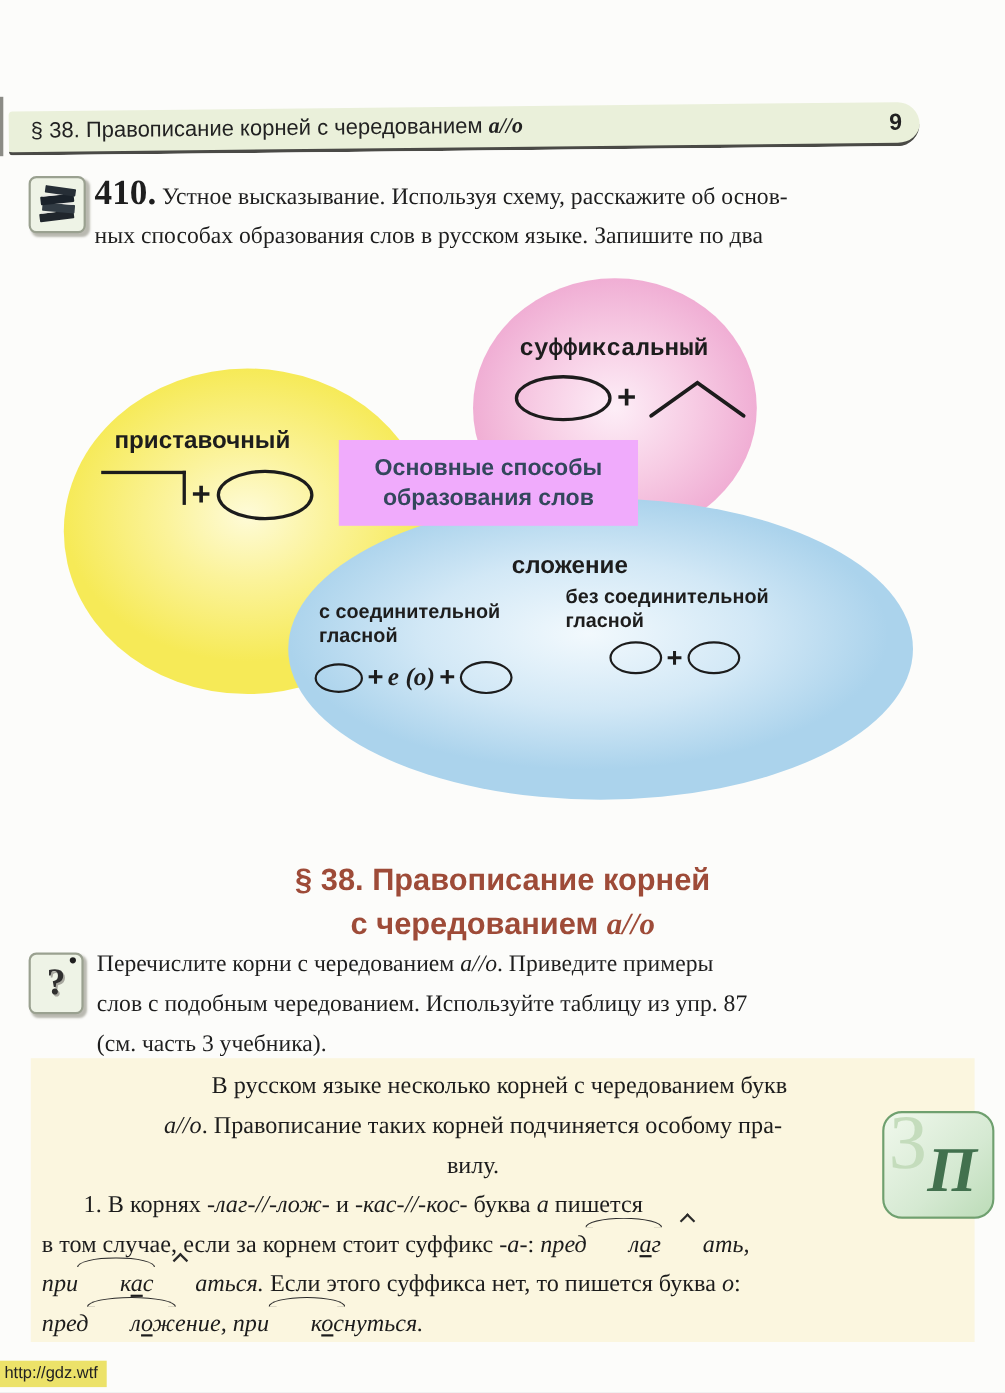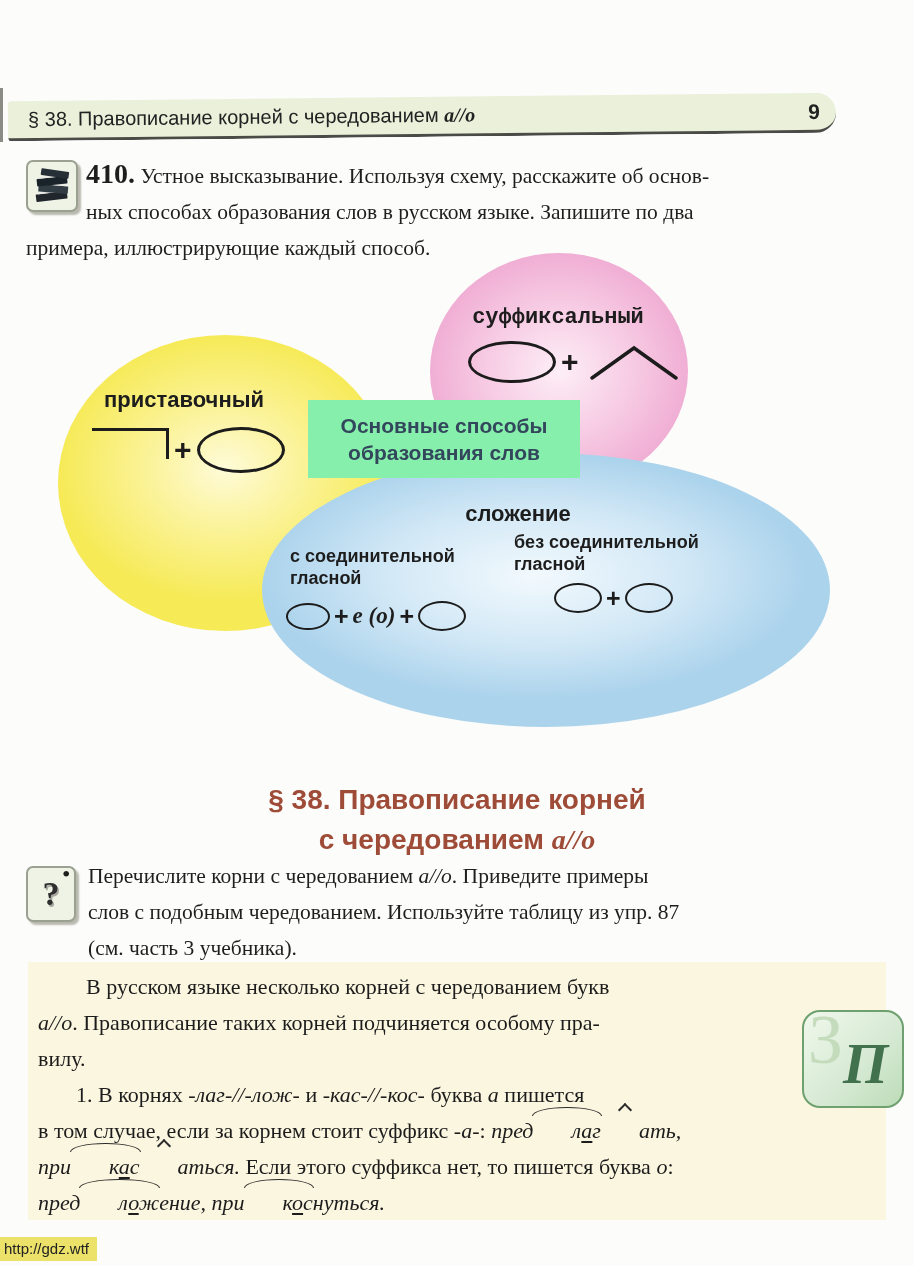--- a/index.html
+++ b/index.html
@@ -17,33 +17,33 @@
   .page-num{font-weight:bold;font-size:21px;}
   .scan-edge{position:absolute;left:0;top:88px;width:3px;height:54px;background:#8b8b85;}
 
   
   .exercise{position:absolute;left:26px;top:156px;width:860px;
     font-size:21.5px;line-height:36px;}
   .sq-icon{width:52px;height:52px;background:#eef3e6;border:2px solid #9aa190;
     border-radius:7px;box-shadow:3px 3px 2px #b9b9b0;box-sizing:border-box;
     display:flex;align-items:center;justify-content:center;}
   .exercise .sq-icon{float:left;margin:4px 8px 4px 0;}
-  .ex-num{font-size:28px;font-weight:bold;}
+  .ex-num{font-size:32px;font-weight:bold;}
   .b{font-weight:normal;} .i{font-style:italic;}
 
   
   .ellipse{position:absolute;border-radius:50%;}
   .ellipse.yellow{left:58px;top:335px;width:334px;height:296px;
     background:radial-gradient(closest-side at 50% 45%,#fefbd8 0%,#fbf39a 45%,#f6ea57 100%);}
   .ellipse.pink{left:430px;top:253px;width:258px;height:236px;
     background:radial-gradient(closest-side at 50% 50%,#fdeef7 0%,#f7cce4 55%,#f0aed4 100%);}
   .ellipse.blue{left:262px;top:453px;width:568px;height:274px;
     background:radial-gradient(closest-side at 48% 45%,#f2f9fd 0%,#d2e8f6 55%,#abd3ec 100%);}
   .green-box{position:absolute;left:308px;top:400px;width:272px;height:78px;
-    background:#86efac;z-index:5;display:flex;flex-direction:column;justify-content:center;
+    background:#f0abfc;z-index:5;display:flex;flex-direction:column;justify-content:center;
     font-family:"Liberation Sans",sans-serif;font-weight:bold;font-size:21px;
     color:#33475c;text-align:center;line-height:27px;}
   .bub-label{position:absolute;font-family:"Liberation Sans",sans-serif;
     font-weight:bold;font-size:22px;color:#1d1d1d;}
   .sub-label{position:absolute;font-family:"Liberation Sans",sans-serif;
     font-weight:bold;font-size:18px;line-height:22px;color:#1d1d1d;}
   .sym-row{position:absolute;display:flex;align-items:center;}
   .oval{display:inline-block;border:3px solid #1c1c1c;border-radius:50%;box-sizing:border-box;}
   .oval.big{width:88px;height:46px;}
   .oval.med{width:88px;height:42px;}
@@ -69,21 +69,21 @@
     color:#2f2f2f;text-shadow:1.5px 1.5px 0 #a8a8a0;}
   .intro-text{position:absolute;left:88px;top:858px;width:800px;
     font-size:21.5px;line-height:36px;}
   .bullet{position:absolute;left:-26px;top:-2px;font-size:24px;}
 
   
   .rule-block{position:absolute;left:28px;top:962px;width:858px;height:258px;
     background:#fbf6df;}
   .rule-text{position:absolute;left:10px;top:7px;width:784px;
     font-size:22px;line-height:36px;color:#1c1c1c;}
-  .para1{text-indent:48px;}
+  .para1{text-indent:48px;text-align:center;}
   .para2{text-indent:38px;}
   .morph{font-style:italic;}
   .arc{position:relative;display:inline-block;}
   .arc::before{content:"";position:absolute;left:-1px;right:-1px;top:-6px;height:8px;
     border:1.8px solid #2a2a2a;border-bottom:none;
     border-radius:50% 50% 0 0 / 100% 100% 0 0;}
   .caret{position:relative;display:inline-block;}
   .caret::after{content:"";position:absolute;top:-8px;left:50%;width:8px;height:8px;
     border-top:2px solid #2a2a2a;border-left:2px solid #2a2a2a;
     transform:translateX(-50%) rotate(45deg);}
@@ -121,21 +121,21 @@
           <rect x="7" y="34" width="37" height="9" rx="1" fill="#20262c" transform="rotate(-7 25 38)"></rect>
           <rect x="9" y="32" width="33" height="2" fill="#e8e8e4" transform="rotate(-7 25 33)"></rect>
           <rect x="10" y="25" width="35" height="9" rx="1" fill="#323c44" transform="rotate(5 27 29)"></rect>
           <rect x="12" y="23" width="31" height="2" fill="#e8e8e4" transform="rotate(5 27 24)"></rect>
           <rect x="8" y="16" width="36" height="9" rx="1" fill="#1a222a" transform="rotate(-6 25 20)"></rect>
           <rect x="10" y="14" width="32" height="2" fill="#e8e8e4" transform="rotate(-6 25 15)"></rect>
           <rect x="13" y="7" width="33" height="8" rx="1" fill="#262e36" transform="rotate(8 28 11)"></rect>
         </g>
       </svg>
     </span>
-    <span><span class="ex-num">410.</span><span class="b"> Устное высказывание. </span><span>Используя схему, расскажите об основ-</span><br><span>ных способах образования слов в русском языке. Запишите по два</span><br><span>примера, иллюстрирующие каждый способ.</span></span>
+    <span><span class="ex-num">410.</span><span class="b"> Устное высказывание. </span><span>Используя схему, расскажите об основ-</span><br><span>ных способах образования слов в русском языке. Запишите по два</span><br></span>
   </div>
 
   <div class="ellipse yellow">
     <div class="bub-label" style="left:46px;top:52px;">приставочный</div>
     <div class="sym-row" style="left:34px;top:92px;">
       <span class="prefix-sym"></span>
       <span class="plus">+</span>
       <span class="oval big"></span>
     </div>
   </div>

